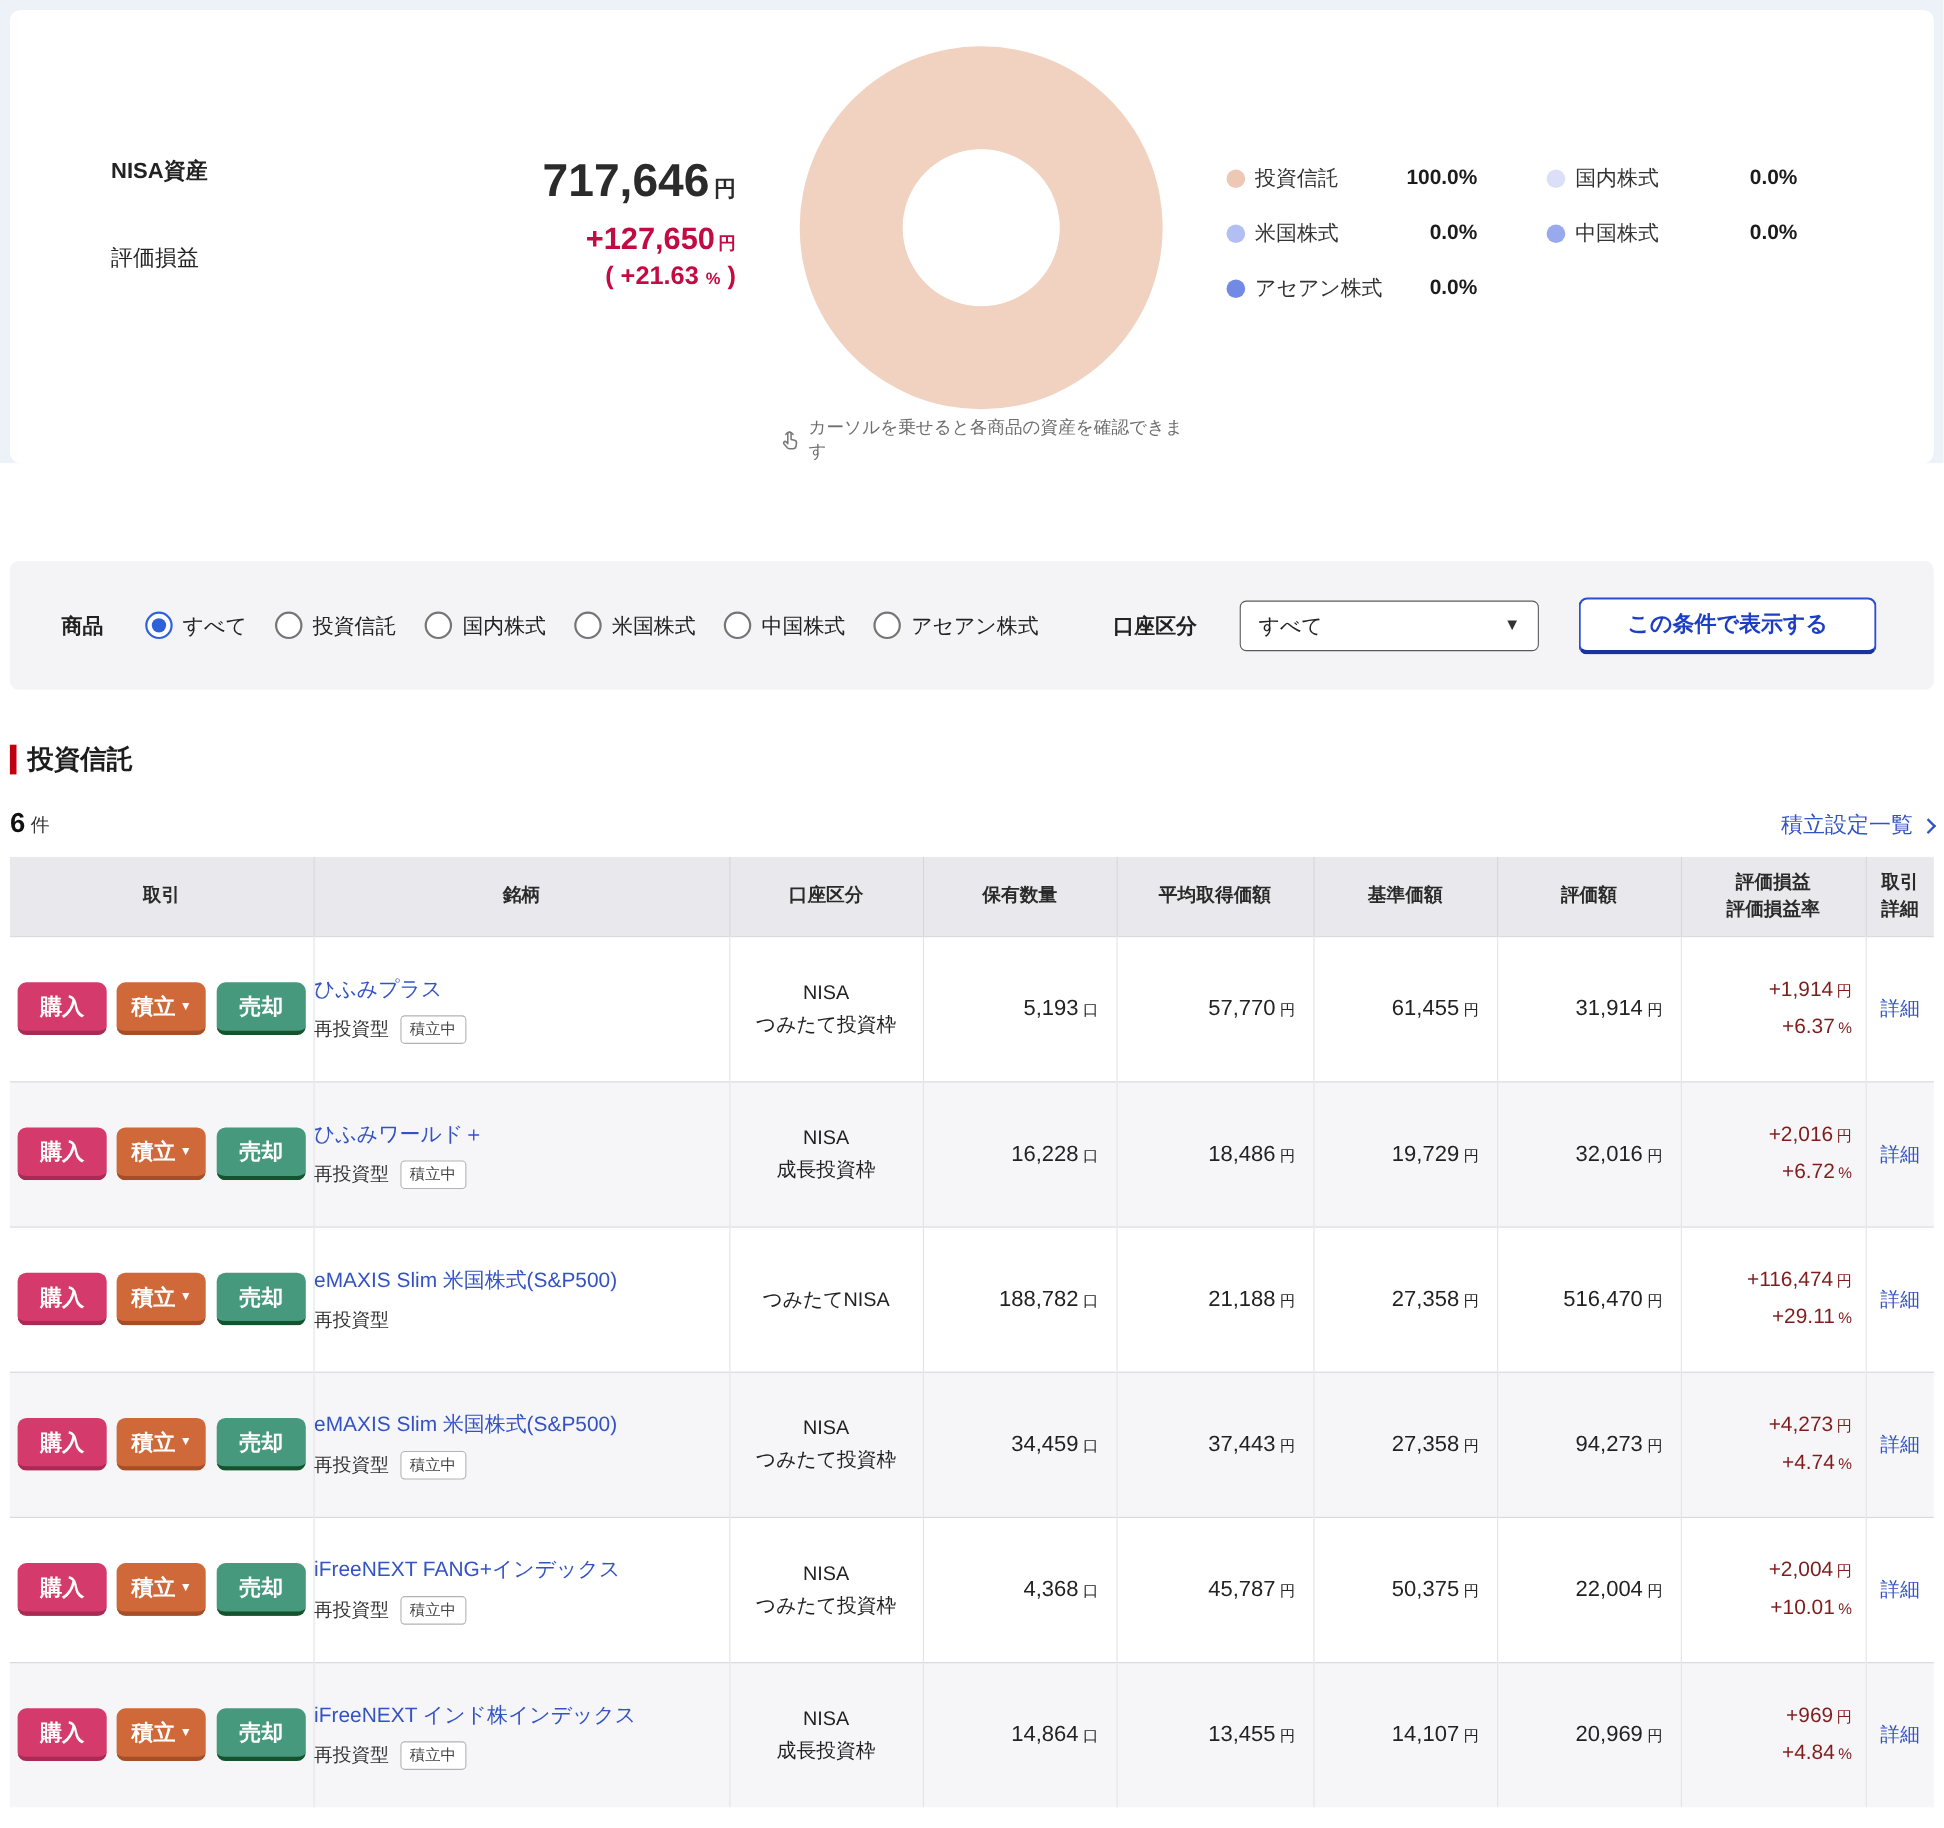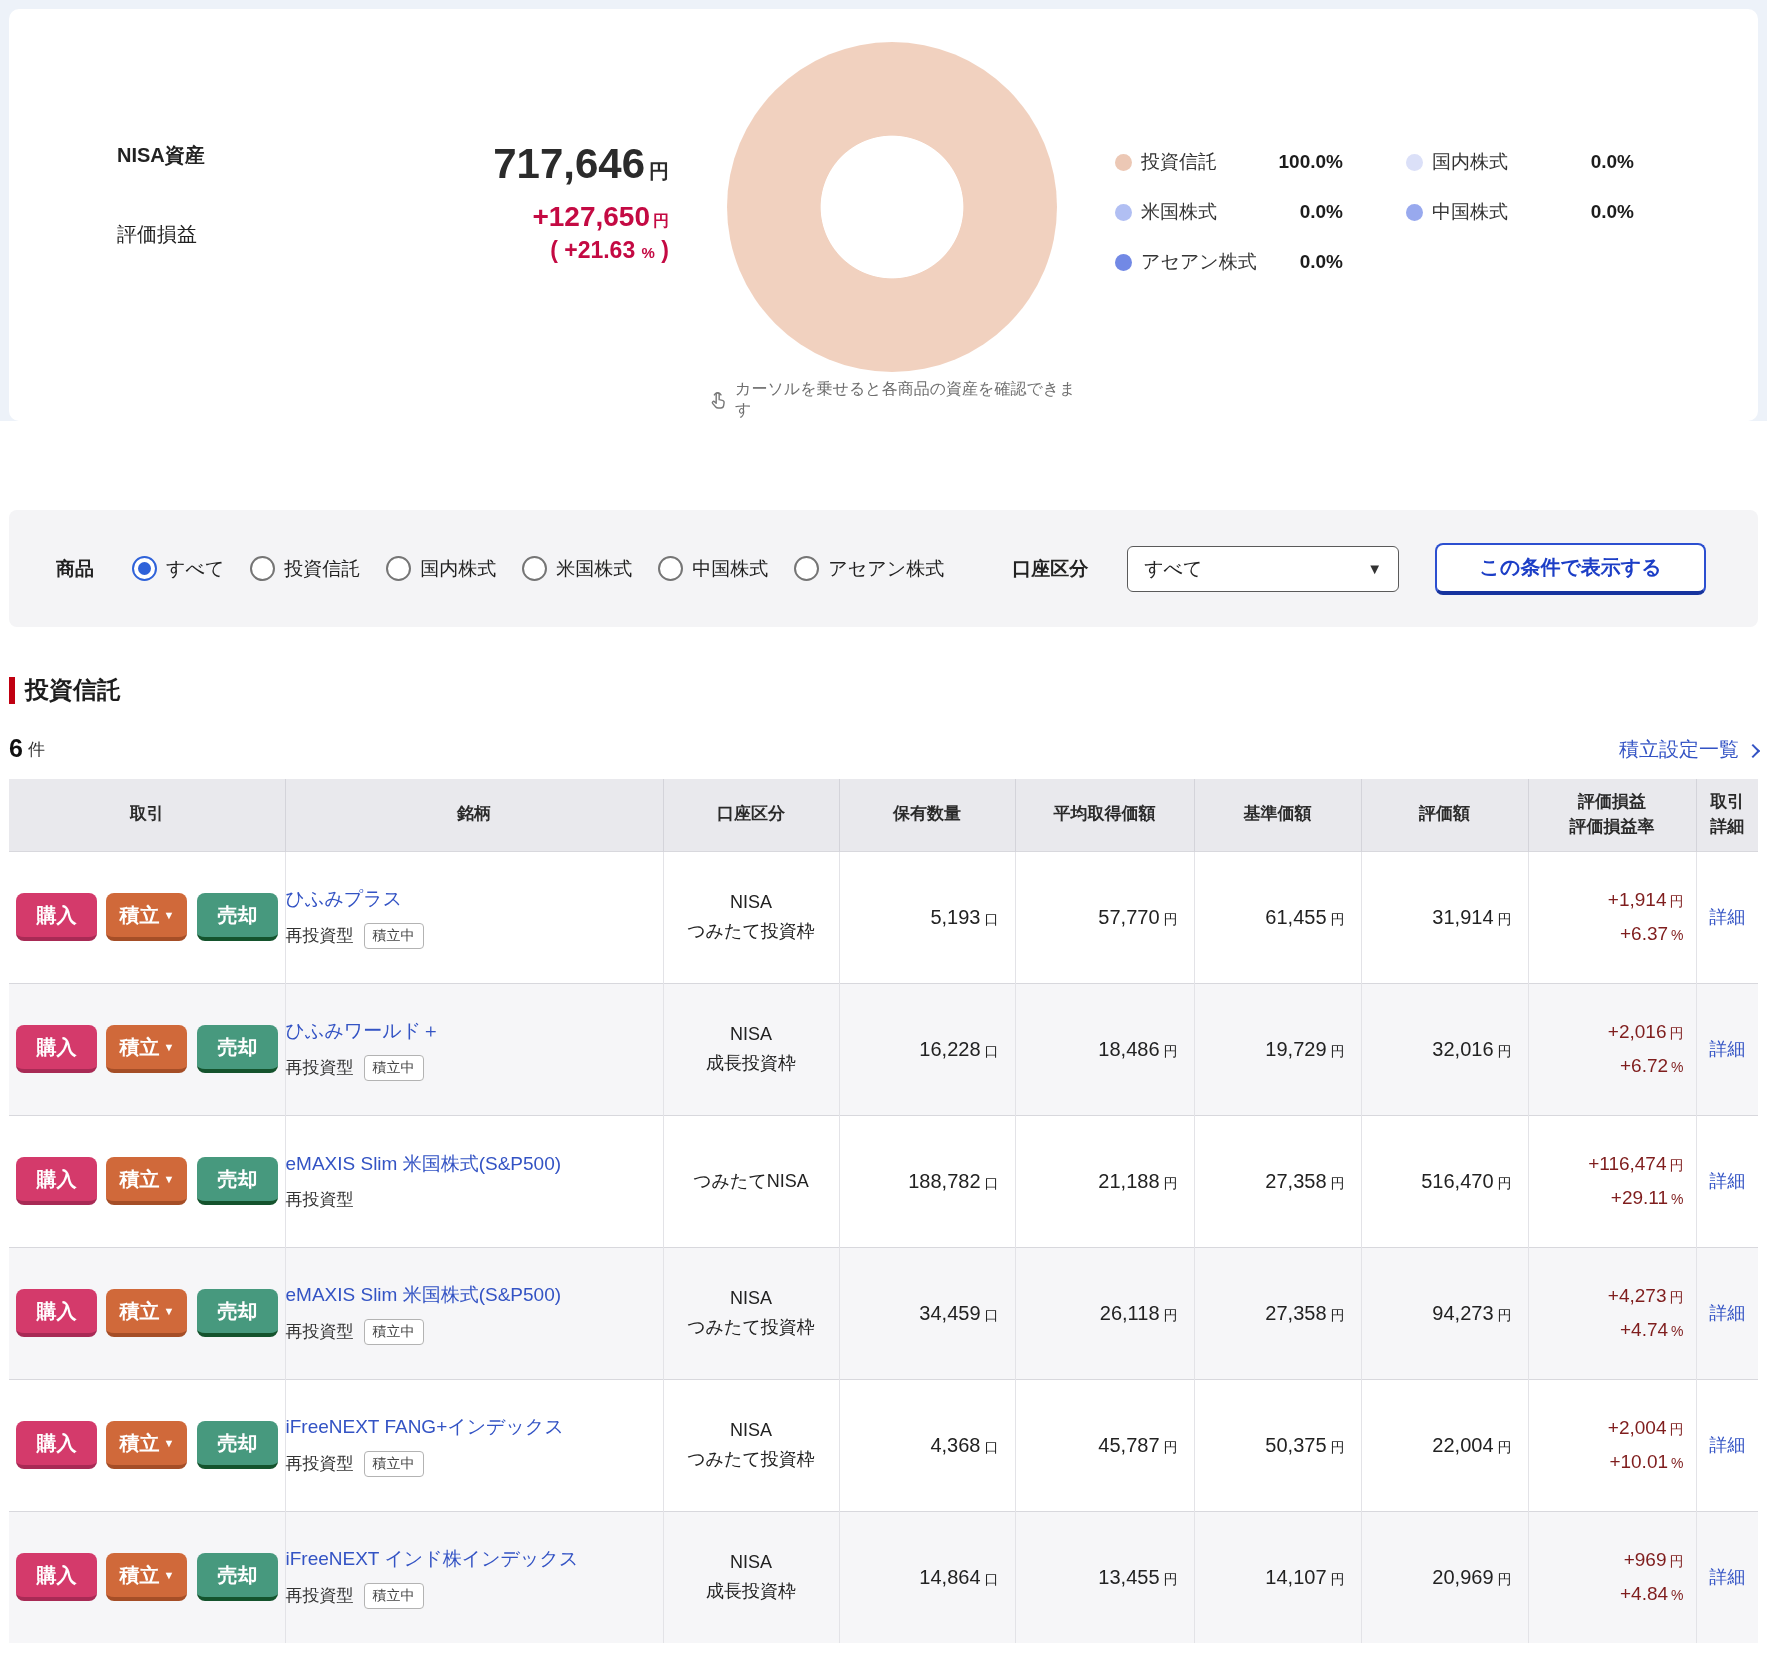--- a/index.html
+++ b/index.html
@@ -4,21 +4,21 @@
 <style>
   * { margin:0; padding:0; box-sizing:border-box; }
   html,body { width:1767px; }
   body {
     font-family:"Liberation Sans","DejaVu Sans",sans-serif;
     background:#ffffff; color:#222; height:1662px; overflow:hidden;
   }
   
   .hero { background:#edf2f9; padding:9px 9px 0 9px; }
   .card { position:relative; background:#fff; border-radius:10px; height:412px; }
-  .sum-label { position:absolute; left:108px; font-size:20px; color:#222; }
+  .sum-label { position:absolute; left:92px; font-size:20px; color:#222; }
   .sum-label.asset { top:133px; font-weight:bold; }
   .sum-label.pl { top:212px; }
   .values { position:absolute; left:300px; top:112px; width:360px; text-align:right; }
   .asset-value { font-size:42px; font-weight:bold; color:#2b2b2b; line-height:1.1;margin-top:20px; }
   .asset-value .unit { font-size:20px; margin-left:4px; }
   .pl-value { font-size:28px; font-weight:bold; color:#c40a43; margin-top:14px; line-height:1.15; }
   .pl-value .unit { font-size:16px; margin-left:3px; }
   .pl-pct { font-size:23px; font-weight:bold; color:#c40a43; margin-top:4px; }
   .pl-pct .unit { font-size:15px; }
   .donut {
@@ -341,21 +341,21 @@
     </td>
     <td class="c-name">
       <a class="fund-link">eMAXIS Slim 米国株式(S&amp;P500)</a>
       <div class="fund-sub">
         <span class="fund-type">再投資型</span>
         <span class="badge">積立中</span>
       </div>
     </td>
     <td class="c-account">NISA<br>つみたて投資枠</td>
     <td class="c-num"><span class="val">34,459</span><span class="unit">口</span></td>
-    <td class="c-num"><span class="val">26,118</span><span class="unit">円</span></td>
+    <td class="c-num"><span class="val">37,443</span><span class="unit">円</span></td>
     <td class="c-num"><span class="val">27,358</span><span class="unit">円</span></td>
     <td class="c-num"><span class="val">94,273</span><span class="unit">円</span></td>
     <td class="c-pl">
       <div><span class="pl-val">+4,273</span><span class="unit">円</span></div>
       <div><span class="plp-val">+4.74</span><span class="unit">%</span></div>
     </td>
     <td class="c-detail">
       <a class="detail-link">詳細</a>
     </td>
   </tr>

